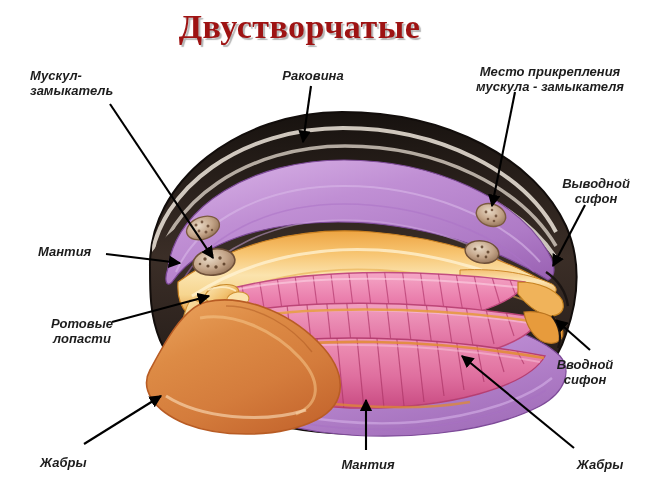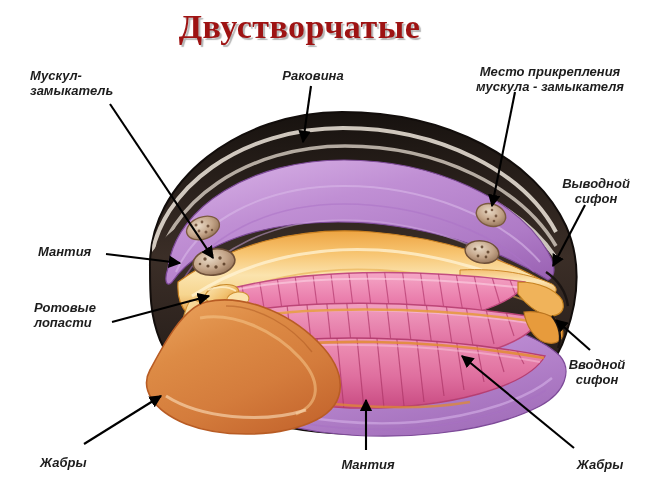--- a/index.html
+++ b/index.html
@@ -337,21 +337,21 @@
   </svg>
 
   <div class="lbl l" style="left:30px;  top:68px;  width:126px;">Мускул-
 замыкатель</div>
   <div class="lbl c" style="left:452px; top:64px;  width:196px;">Место прикрепления
 мускула - замыкателя</div>
   <div class="lbl c" style="left:258px; top:68px;  width:110px;">Раковина</div>
   <div class="lbl c" style="left:538px; top:176px; width:116px;">Выводной
 сифон</div>
   <div class="lbl l" style="left:38px;  top:244px; width:80px;">Мантия</div>
-  <div class="lbl l" style="left:34px;  top:300px; width:96px;">Ротовые
+  <div class="lbl l" style="left:34px;  top:316px; width:96px;text-align:center;">Ротовые
 лопасти</div>
-  <div class="lbl c" style="left:544px; top:357px; width:106px;">Вводной
+  <div class="lbl c" style="left:532px; top:357px; width:106px;">Вводной
 сифон</div>
   <div class="lbl l" style="left:40px;  top:455px; width:80px;">Жабры</div>
   <div class="lbl c" style="left:326px; top:457px; width:84px;">Мантия</div>
   <div class="lbl c" style="left:558px; top:457px; width:84px;font-style:italic;">Жабры</div>
 
 </div>
 
 </body></html>

